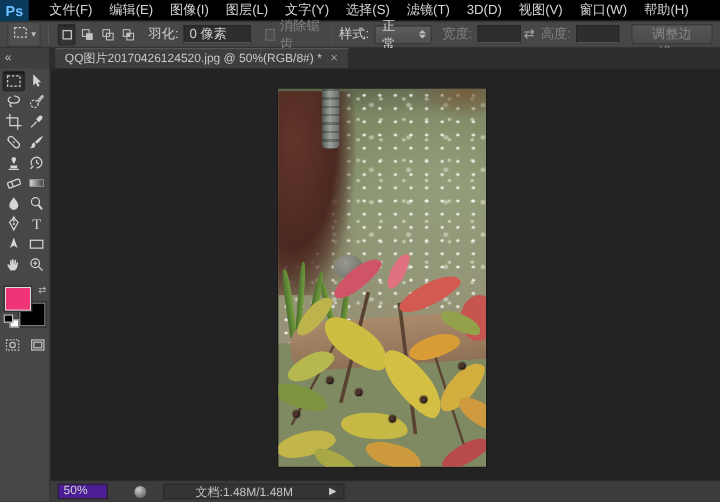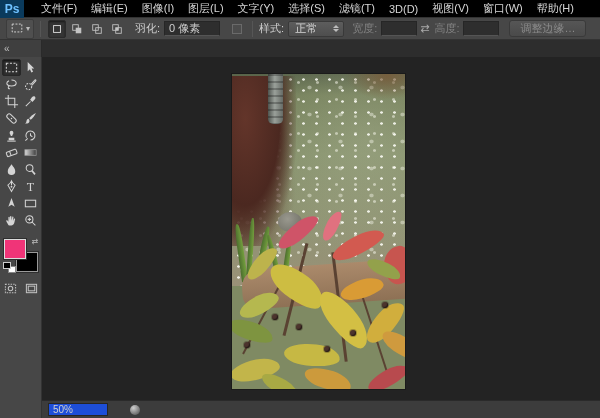--- a/index.html
+++ b/index.html
@@ -102,21 +102,21 @@
   .lf { position:absolute; border-radius:56% 44% 58% 42% / 52% 58% 42% 48%; }
   .branch { position:absolute; background:#5a4232; }
   .berry { position:absolute; width:6px; height:6px; border-radius:50%; background:#4c342d;
     box-shadow:inset -1px -1px 1px rgba(0,0,0,.5), 0 0 0 1px rgba(40,25,20,.3); }
 
   
   .statusrow { height:18px; display:flex; flex:0 0 18px; }
   .status-left-pad { width:42px; background:#474747; border-right:1px solid #333; }
   .statusbar { flex:1; background:#3c3c3c; border-top:1px solid #2a2a2a; display:flex;
     align-items:center; font-size:10px; color:#c3c3c3; padding:0 6px; gap:8px; }
-  .zoom-field { background:#1d4ed8; border:1px solid #262626; width:60px; height:13px;
+  .zoom-field { background:#4c1d95; border:1px solid #262626; width:42px; height:13px;
     display:flex; align-items:center; padding:0 4px; color:#cfcfcf; }
   .sphere-icon { width:10px; height:10px; border-radius:50%;
     background:radial-gradient(circle at 35% 30%, #cfcfcf, #6e6e6e 70%); margin-left:14px; }
   .doc-info { background:#343434; border:1px solid #2a2a2a; height:13px; display:flex;
     align-items:center; gap:30px; padding:0 6px 0 26px; margin-left:6px; }
   .status-arrow { color:#111; background:#8a8a8a0f; font-size:8px; color:#cfcfcf; }
 </style>
 </head>
 <body>
 
@@ -170,20 +170,21 @@
           <rect x="2" y="2" width="6.5" height="6.5"></rect>
           <rect x="5.5" y="5.5" width="6.5" height="6.5"></rect>
           <rect x="5.5" y="5.5" width="3" height="3" fill="#c4c4c4" stroke="none"></rect>
         </svg>
     </div>
 
     <span class="opt-label">羽化:</span>
     <input class="sunken-input feather-input" value="0 像素" style="">
     <span style="display:flex;align-items:center;margin-left:12px">
       <span class="checkbox"></span>
+      <span class="disabled">消除锯齿</span>
     </span>
     <div class="opt-sep"></div>
 
     <span class="opt-label" style="margin-left:0">样式:</span>
     <div class="combo">
       <span>正常</span>
       <span class="combo-arrows">
           <i class="up"></i>
           <i class="dn"></i>
         </span>
@@ -194,20 +195,24 @@
     <span class="swap-glyph">⇄</span>
     <span class="opt-label disabled" style="margin-left:2px">高度:</span>
     <input class="sunken-input dim-input" style="">
 
     <button class="refine-btn">调整边缘…</button>
   </div>
 
   <div class="tabbar">
     <div class="tabbar-left">
       <span>«</span>
+    </div>
+    <div class="doc-tab">
+      <span>QQ图片20170426124520.jpg @ 50%(RGB/8#) *</span>
+      <span class="tab-close">×</span>
     </div>
   </div>
 
   <div class="main">
     <div class="toolbar">
       <div class="tool-grid">
 
         <div class="tool selected" title="rectangular-marquee">
           <svg width="15" height="15" viewBox="0 0 16 16">
               <rect x="2.5" y="3.5" width="11" height="9" stroke-dasharray="2.2 1.6"></rect>
@@ -416,16 +421,20 @@
         <div class="berry" style="left:12px;top:268px"></div>
       </div>
     </div>
   </div>
 
   <div class="statusrow">
     <div class="status-left-pad"></div>
     <div class="statusbar">
       <div class="zoom-field">50%</div>
       <div class="sphere-icon"></div>
+      <div class="doc-info">
+        <span>文档:1.48M/1.48M</span>
+        <span class="status-arrow">▶</span>
+      </div>
     </div>
   </div>
 
 </div>
 
 </body></html>

